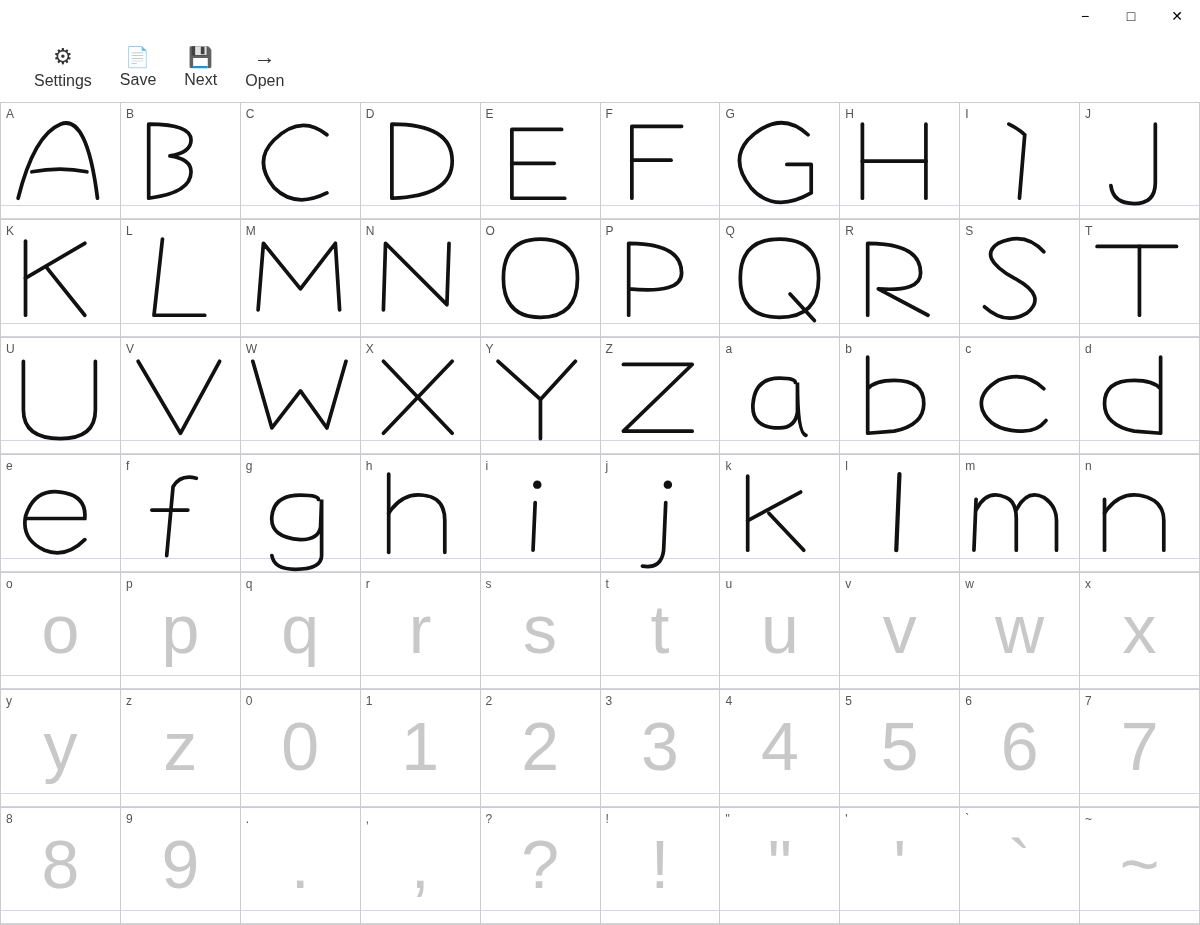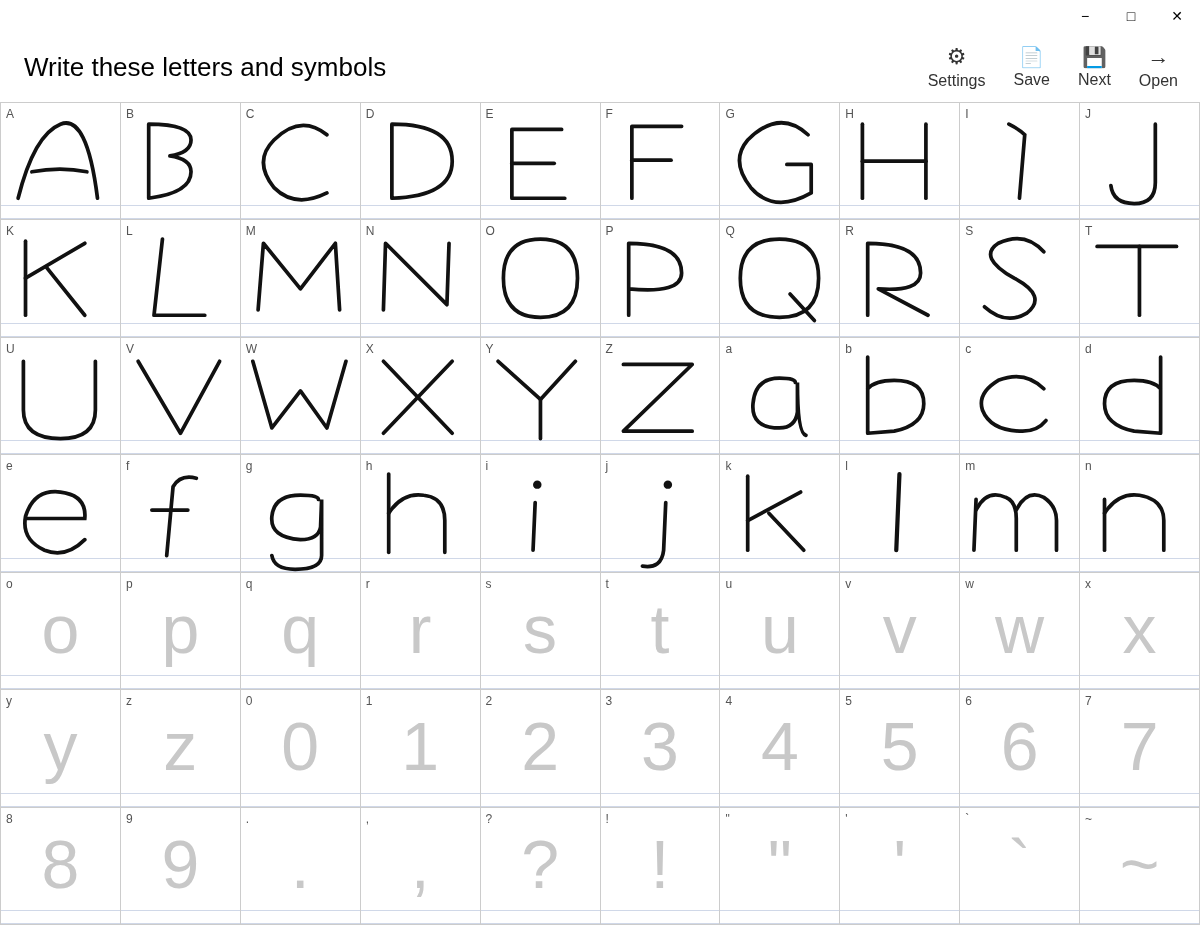--- a/index.html
+++ b/index.html
@@ -159,21 +159,20 @@
   <div style="width:48px"></div>
   <div style="flex:1"></div>
   <div class="window-controls">
     <button class="win-btn">−</button>
     <button class="win-btn">□</button>
     <button class="win-btn close">✕</button>
   </div>
 </div>
 
 <div class="header">
-  <h1 class="header-title">Write these letters and symbols</h1>
   <div class="toolbar">
     <div class="toolbar-item">
       <span class="toolbar-icon">⚙</span>
       <span class="toolbar-label">Settings</span>
     </div>
     <div class="toolbar-item">
       <span class="toolbar-icon" style="font-size:20px">📄</span>
       <span class="toolbar-label">Save</span>
     </div>
     <div class="toolbar-item">

